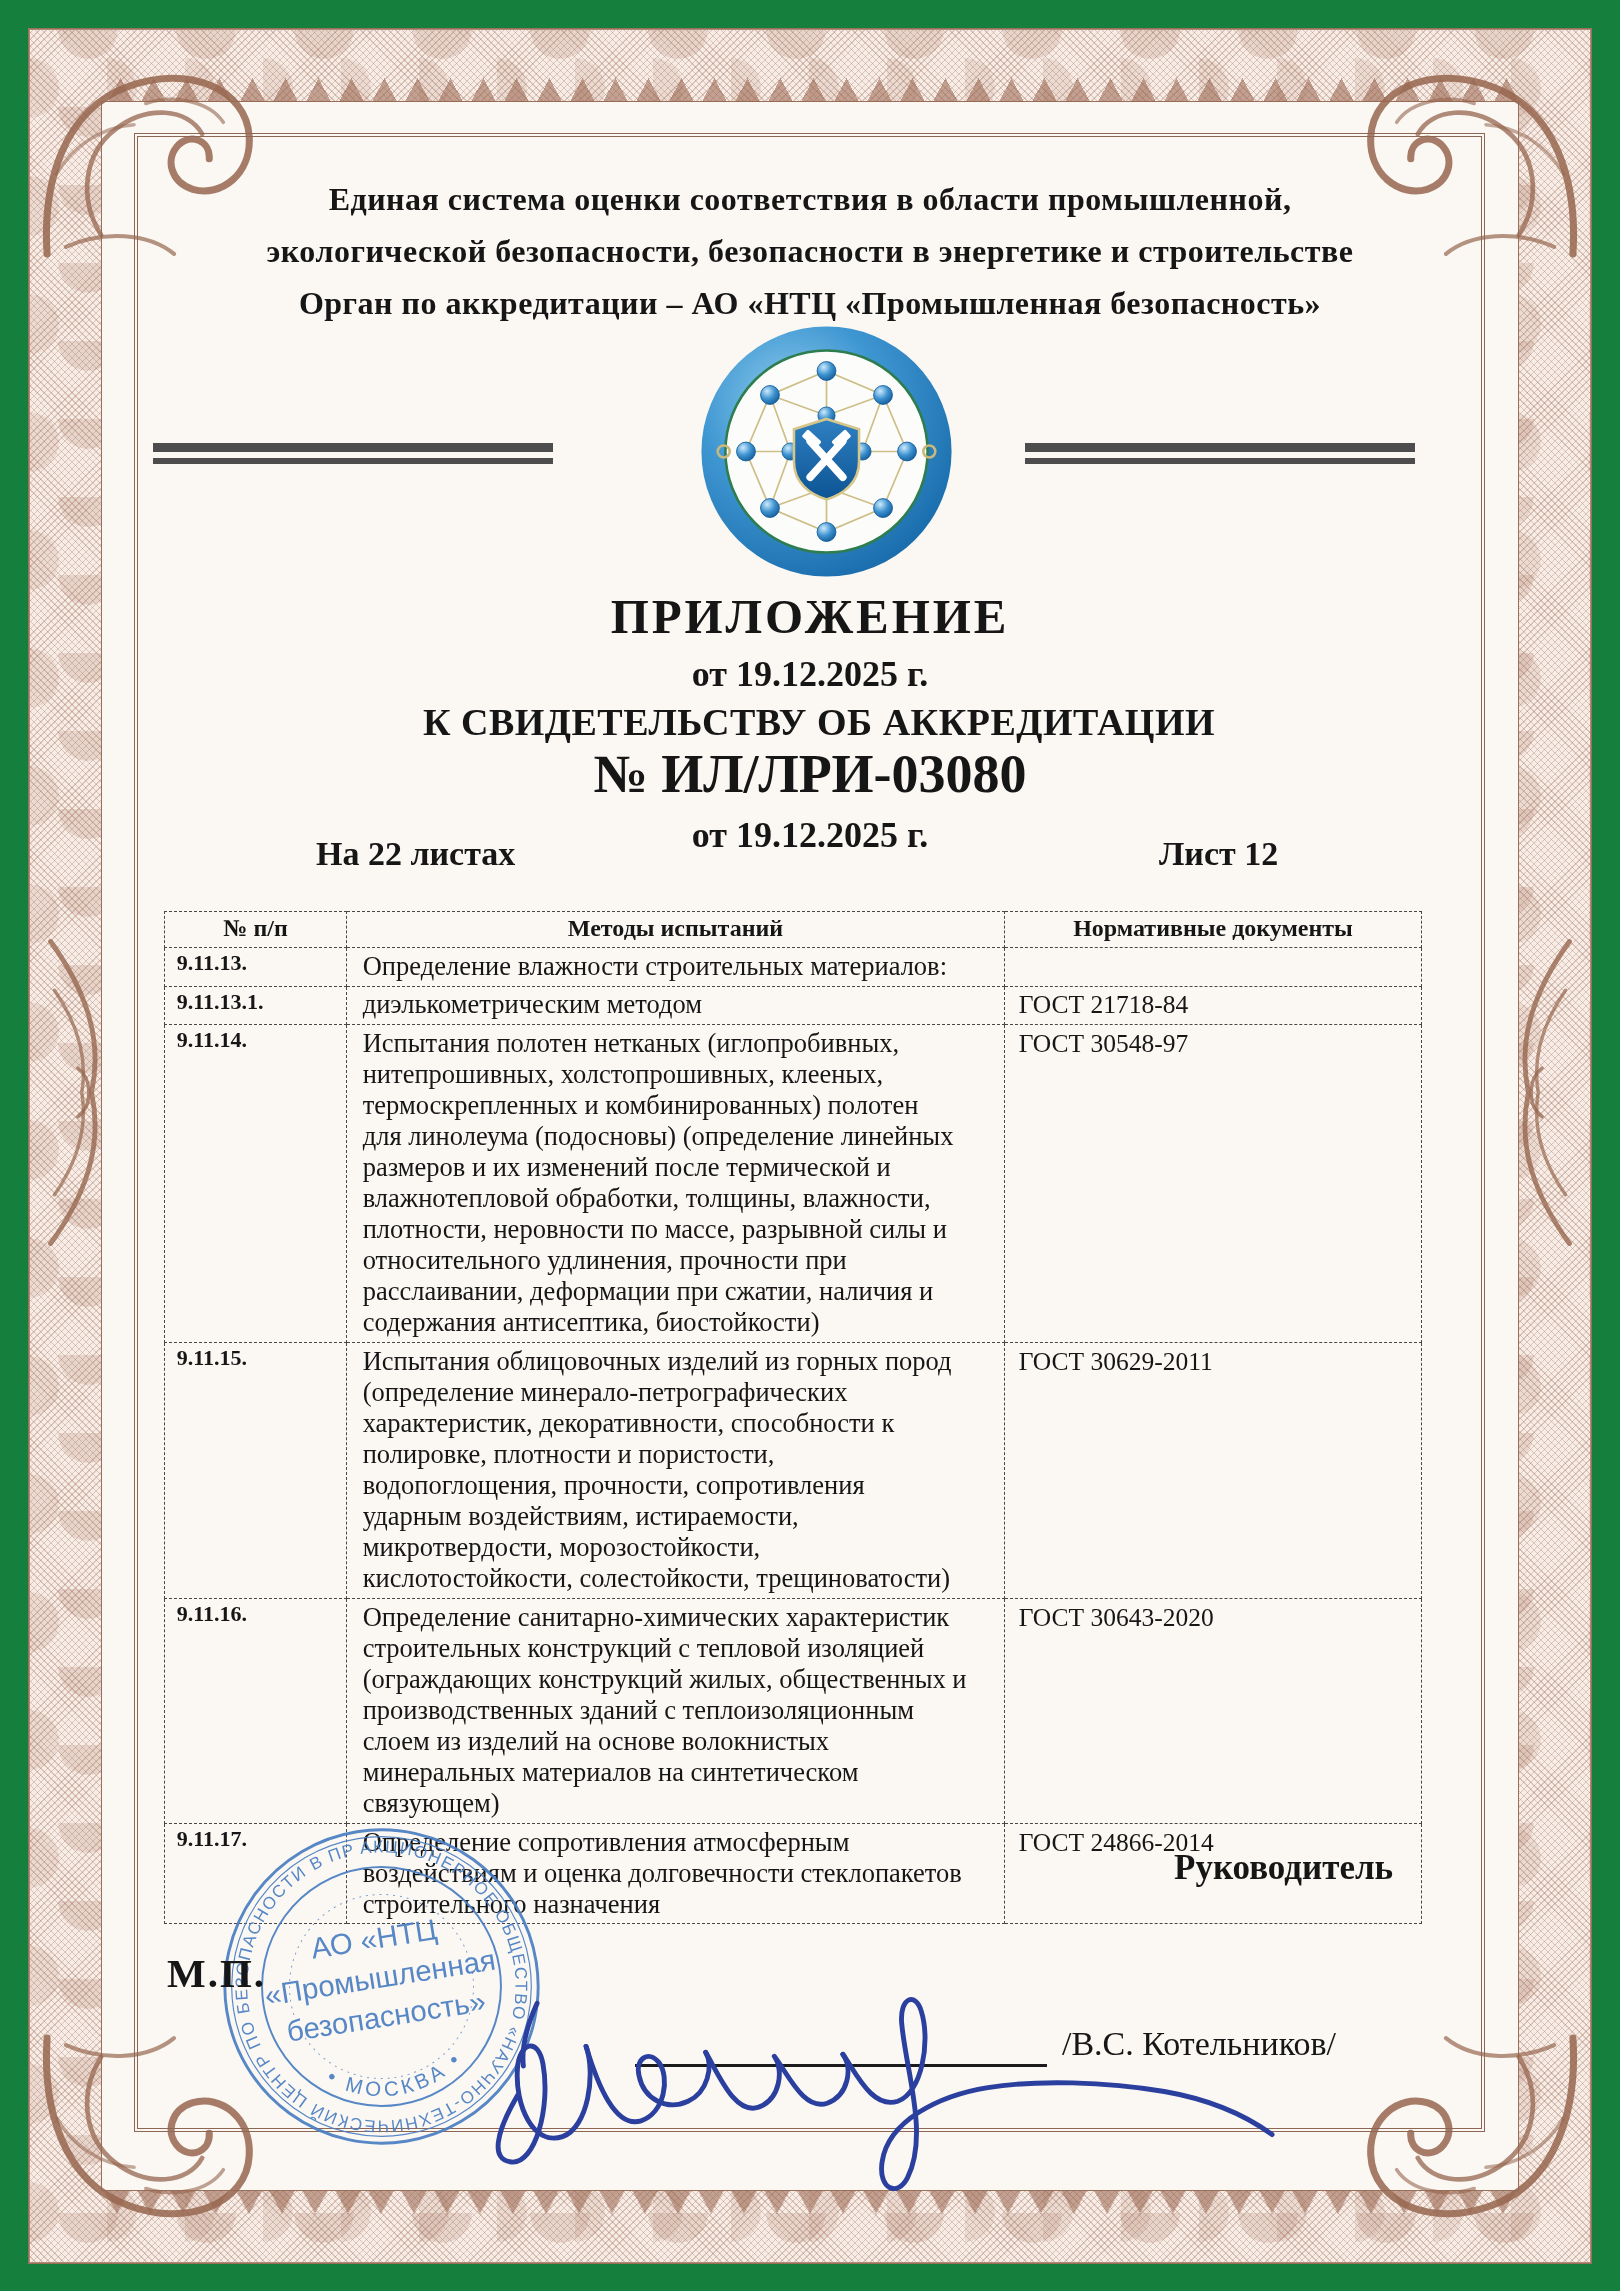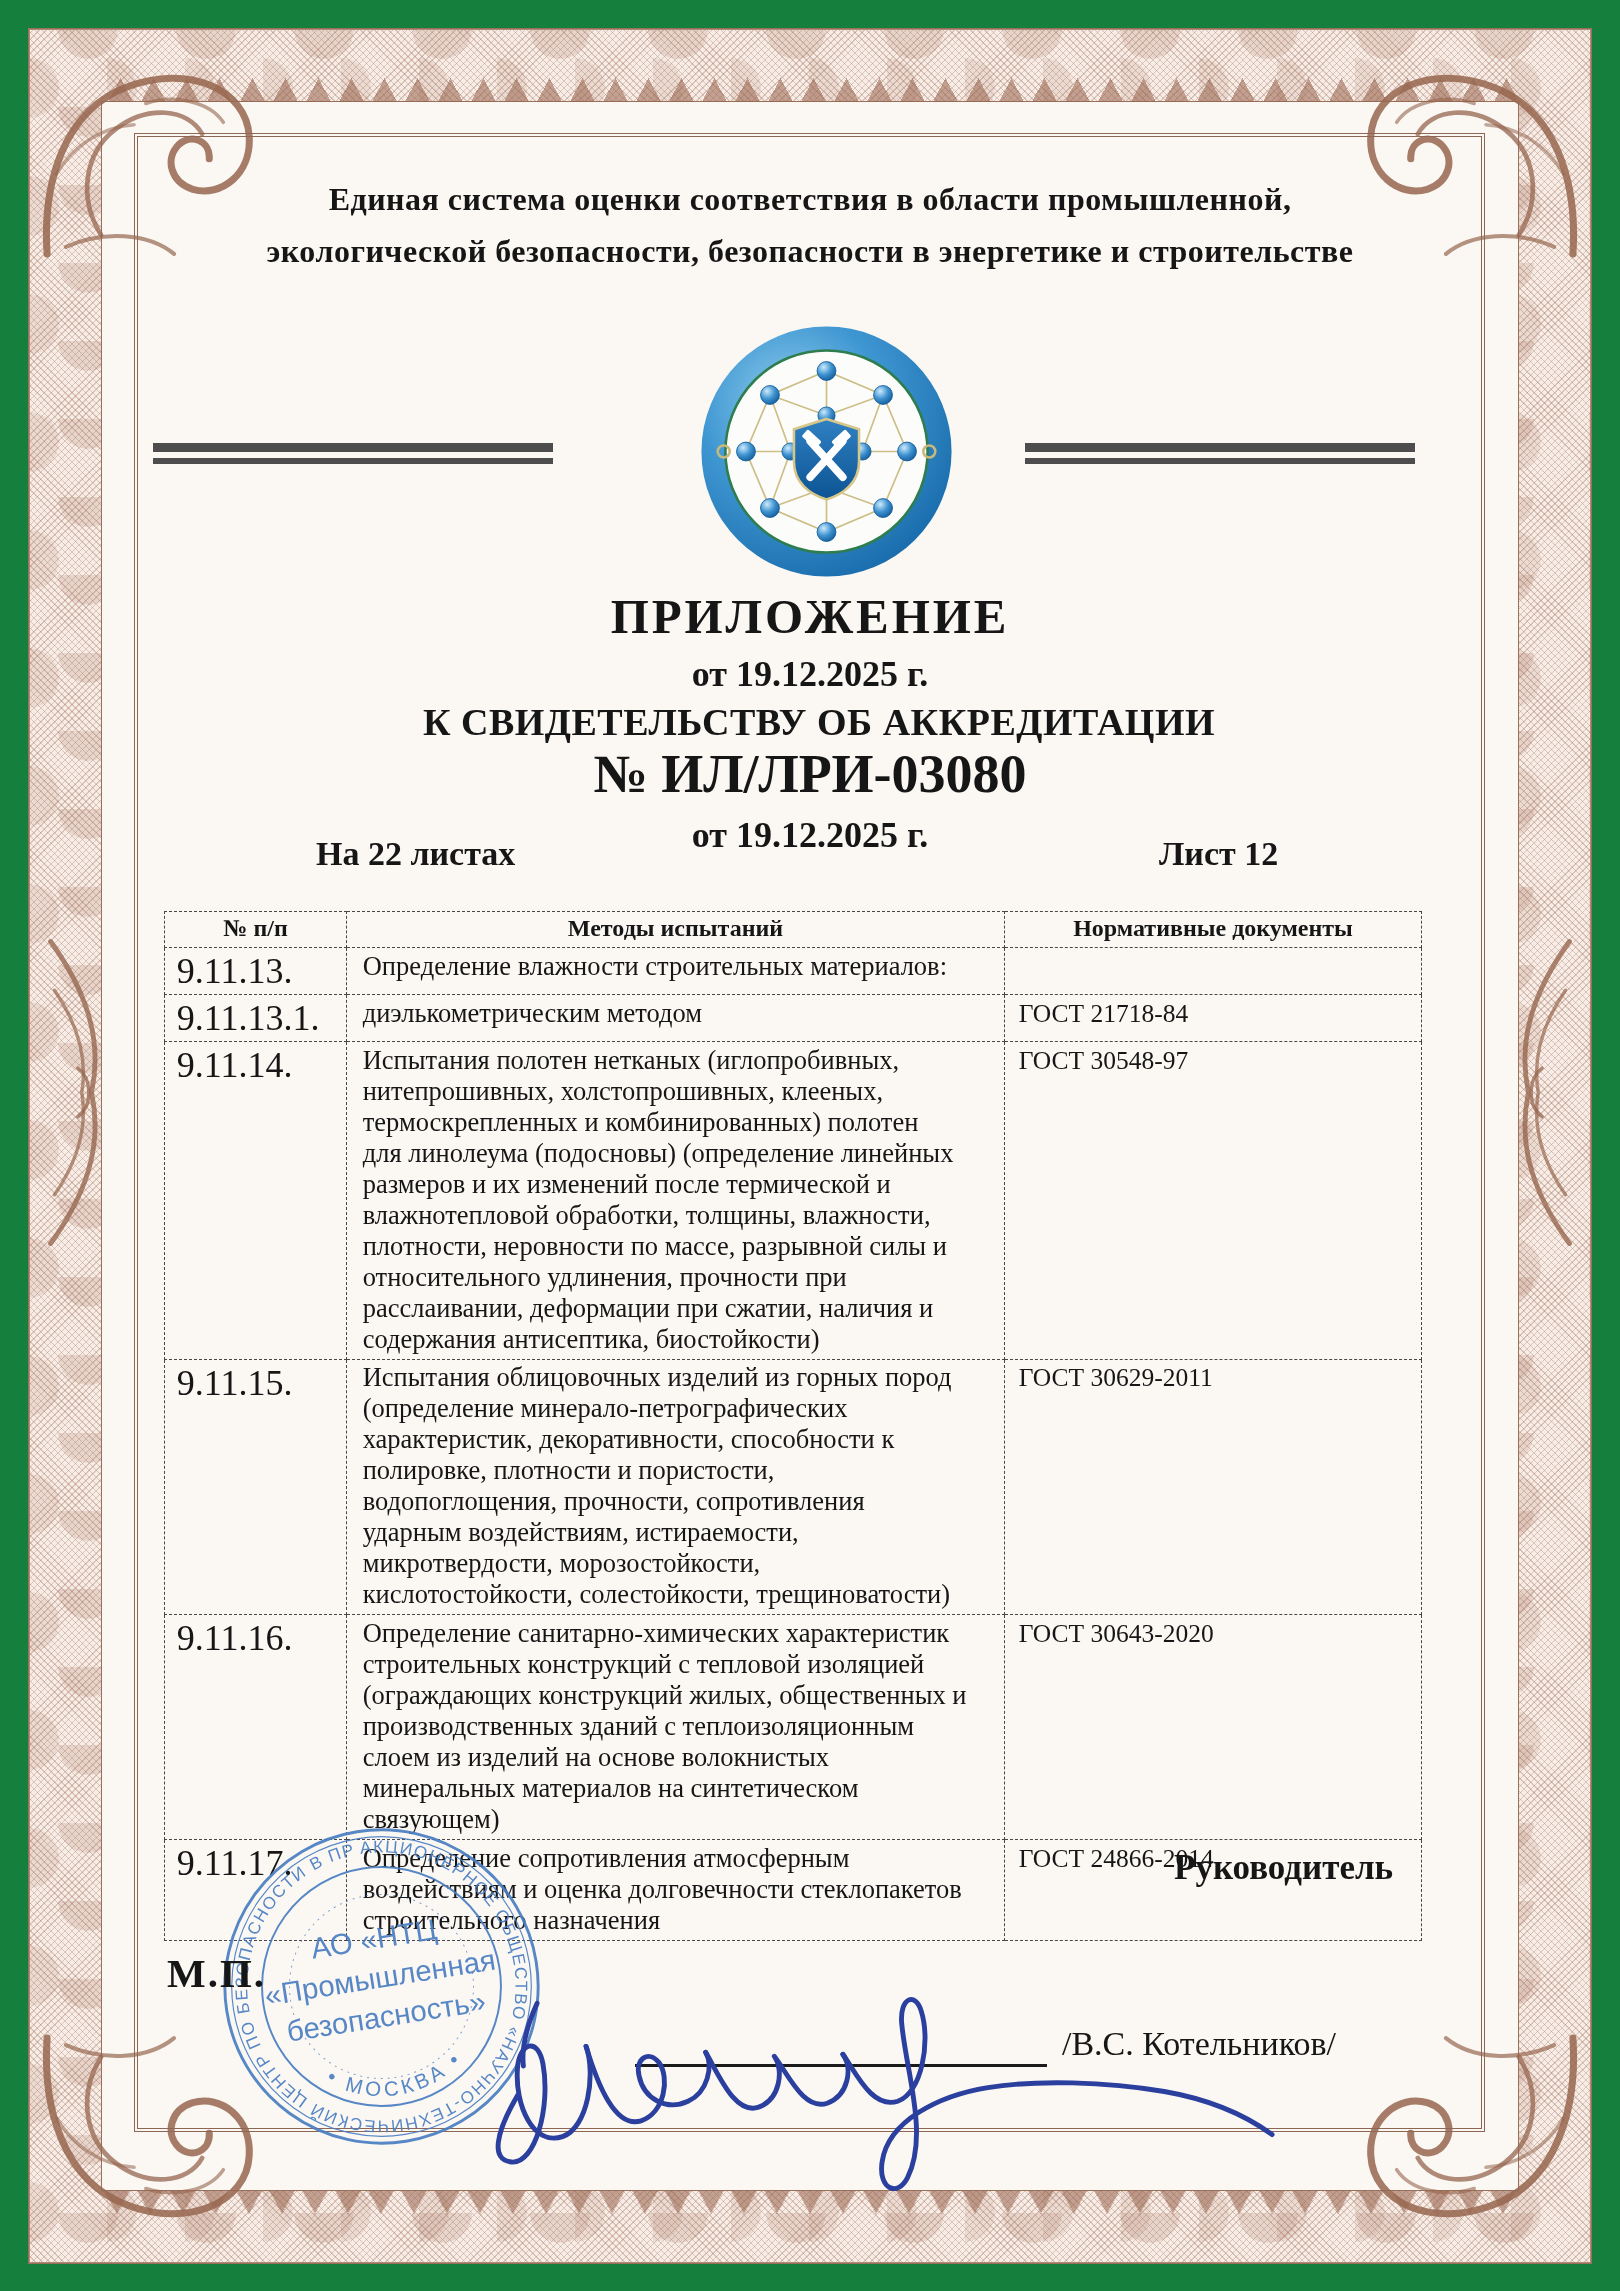--- a/index.html
+++ b/index.html
@@ -61,21 +61,21 @@
   .t-cert{position:absolute; left:18px; right:0; top:700px; text-align:center; font-weight:bold; font-size:38px; letter-spacing:0.5px;}
   .t-num{position:absolute; left:0; right:0; top:743px; text-align:center; font-weight:bold; font-size:54px;}
   .t-date2{position:absolute; left:0; right:0; top:814px; text-align:center; font-weight:bold; font-size:36px;}
   .sheets-total{position:absolute; left:316px; top:835px; font-weight:bold; font-size:34px;}
   .sheet-cur{position:absolute; left:1159px; top:835px; font-weight:bold; font-size:34px;}
   
   .tblwrap{position:absolute; left:164px; top:911px; width:1257px;}
   table.grid{border-collapse:collapse; width:100%; table-layout:fixed;}
   table.grid th, table.grid td{border:1px dashed #474747; vertical-align:top;}
   table.grid th{font-size:24px; font-weight:bold; text-align:center; padding:2.9px 3.9px 4.9px;}
-  td.c-num{font-size:36px; padding:2px 5.9px 2px 11.8px;}
+  td.c-num{font-size:22px; padding:2px 5.9px 2px 11.8px;font-weight:bold;}
   td.c-method{font-size:26.5px; line-height:31px; padding:2.9px 9.8px 3.9px 15.7px; white-space:pre-line;}
   td.c-doc{font-size:25.5px; padding:3.9px 5.9px 2px 13.7px;}
   
   .stamp{position:absolute; left:218px; top:1823px; width:327px; height:327px; transform:rotate(-9deg); opacity:.92;}
   .mp{position:absolute; left:167px; top:1949px; font-weight:bold; font-size:41px; letter-spacing:2px;}
   .ruk{position:absolute; left:1174px; top:1848px; font-weight:bold; font-size:35px;}
   .signer{position:absolute; left:1062px; top:2025px; font-weight:normal; font-size:34px; z-index:4;text-align:center;}
   .sig{position:absolute; left:478px; top:1968px; width:863px; height:245px; z-index:3;}
   .sig-underline{position:absolute; left:635px; top:2064px; width:412px; height:2.9px; background:#1b1b1b; z-index:2;}
 </style>
@@ -125,20 +125,21 @@
       <use href="#sideleaf"></use>
     </svg>
   <svg class="sideleaf right" viewBox="0 0 78 330" width="76" height="323">
       <use href="#sideleaf"></use>
     </svg>
   <div class="frame"></div>
 
   <div class="hdr">
     <div>Единая система оценки соответствия в области промышленной,</div>
     <div>экологической безопасности, безопасности в энергетике и строительстве</div>
+    <div>Орган по аккредитации – АО «НТЦ «Промышленная безопасность»</div>
   </div>
 
   <div class="rule l1"></div>
   <div class="rule l2"></div>
   <div class="rule r1"></div>
   <div class="rule r2"></div>
 
   <svg class="emblem" viewBox="0 0 300 300">
     <defs>
       <radialGradient id="ering" cx="35%" cy="30%" r="80%">

